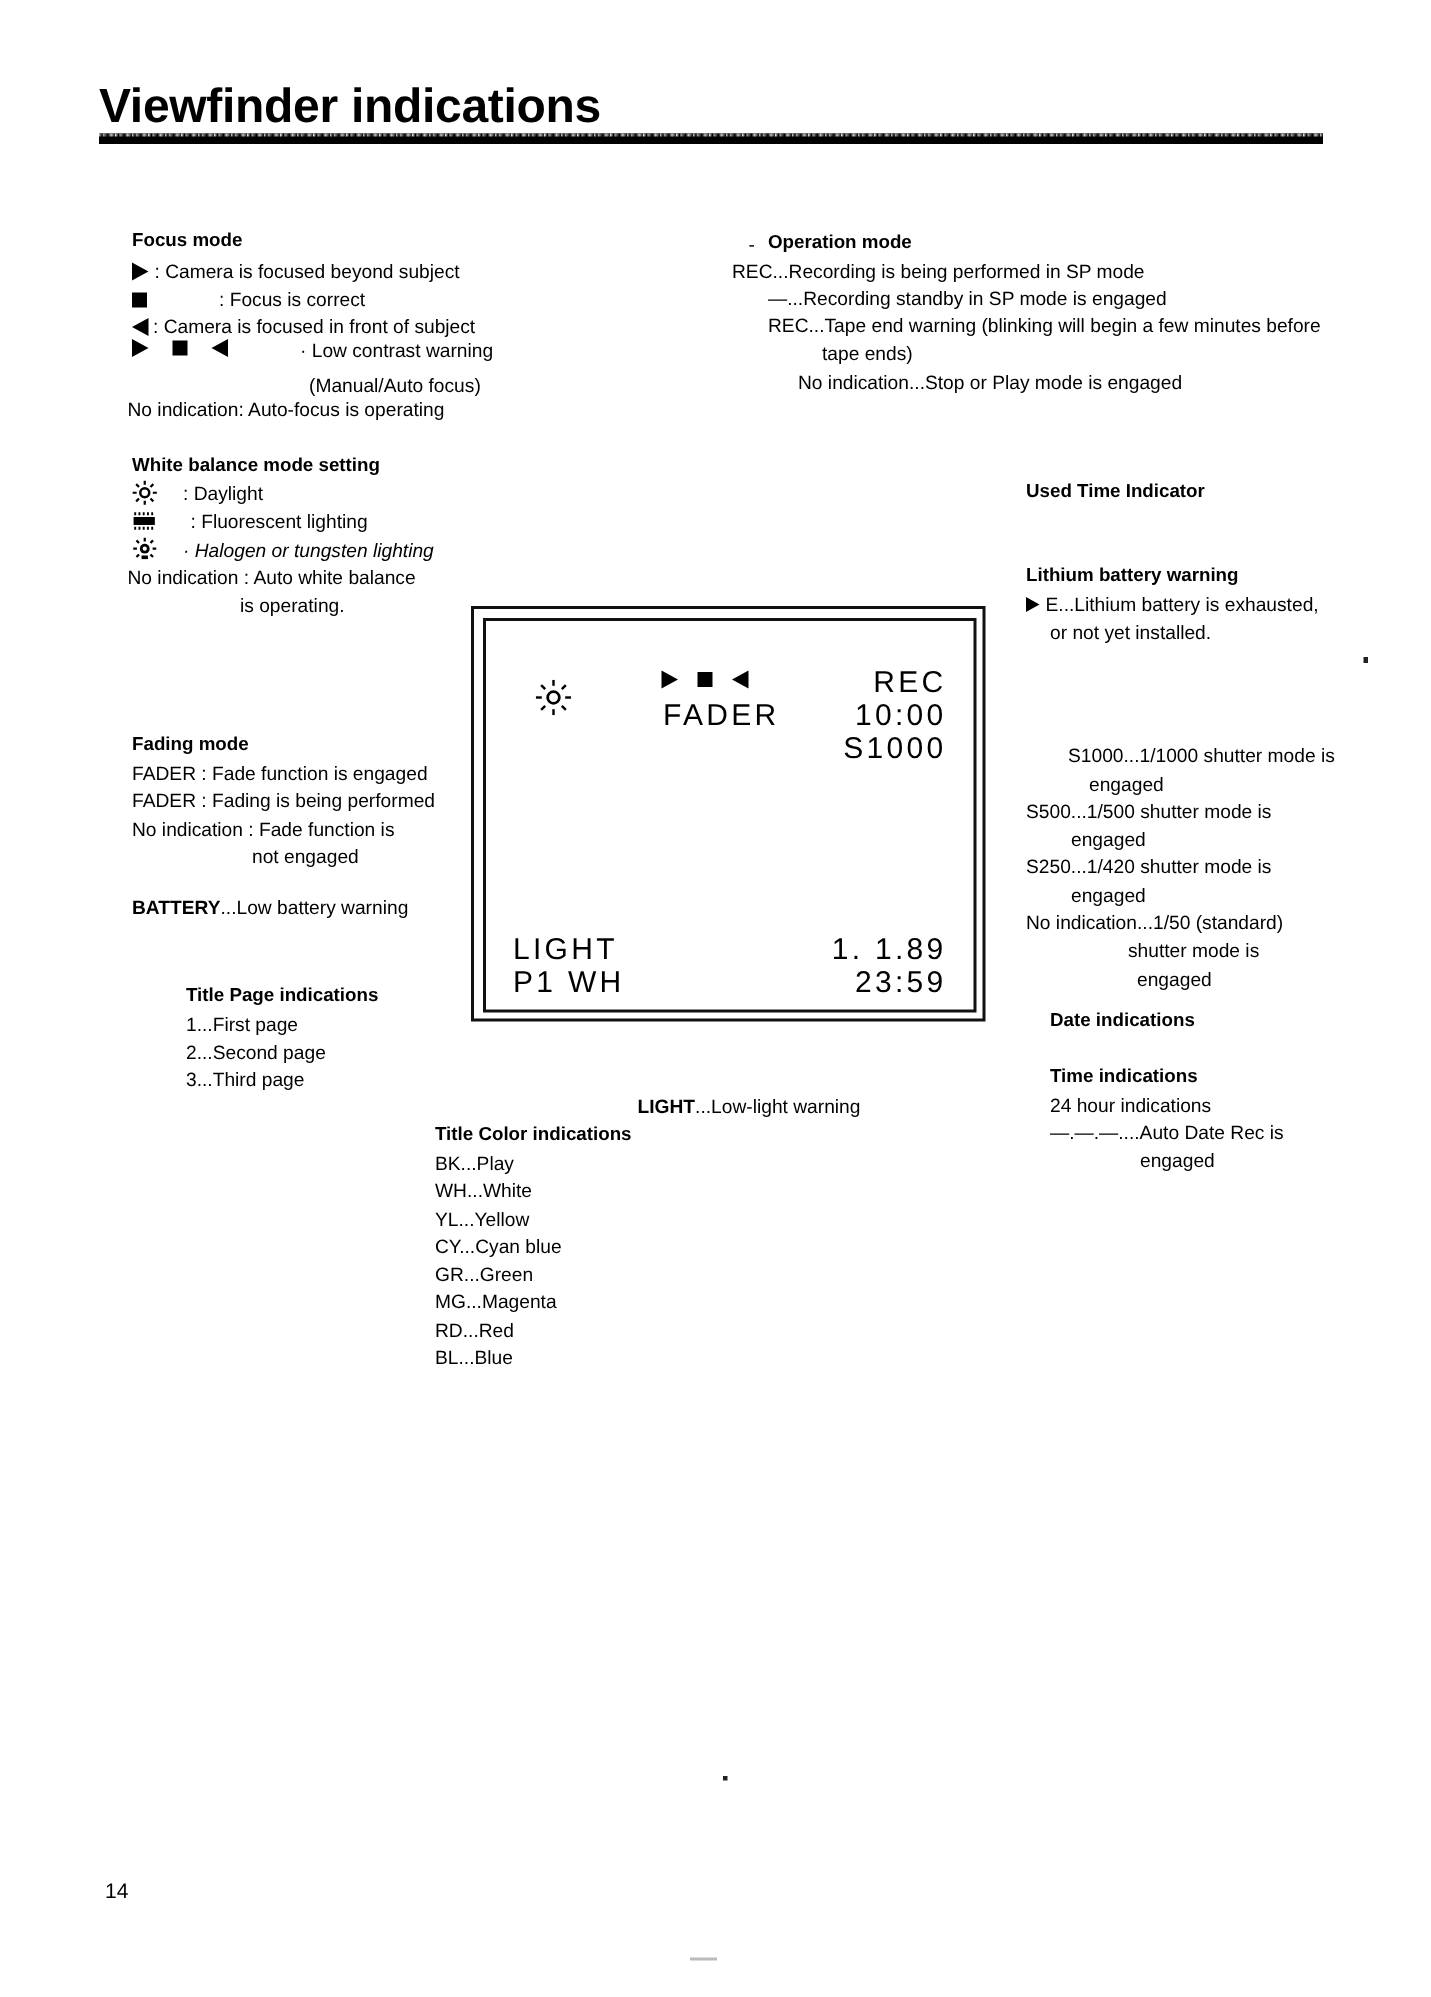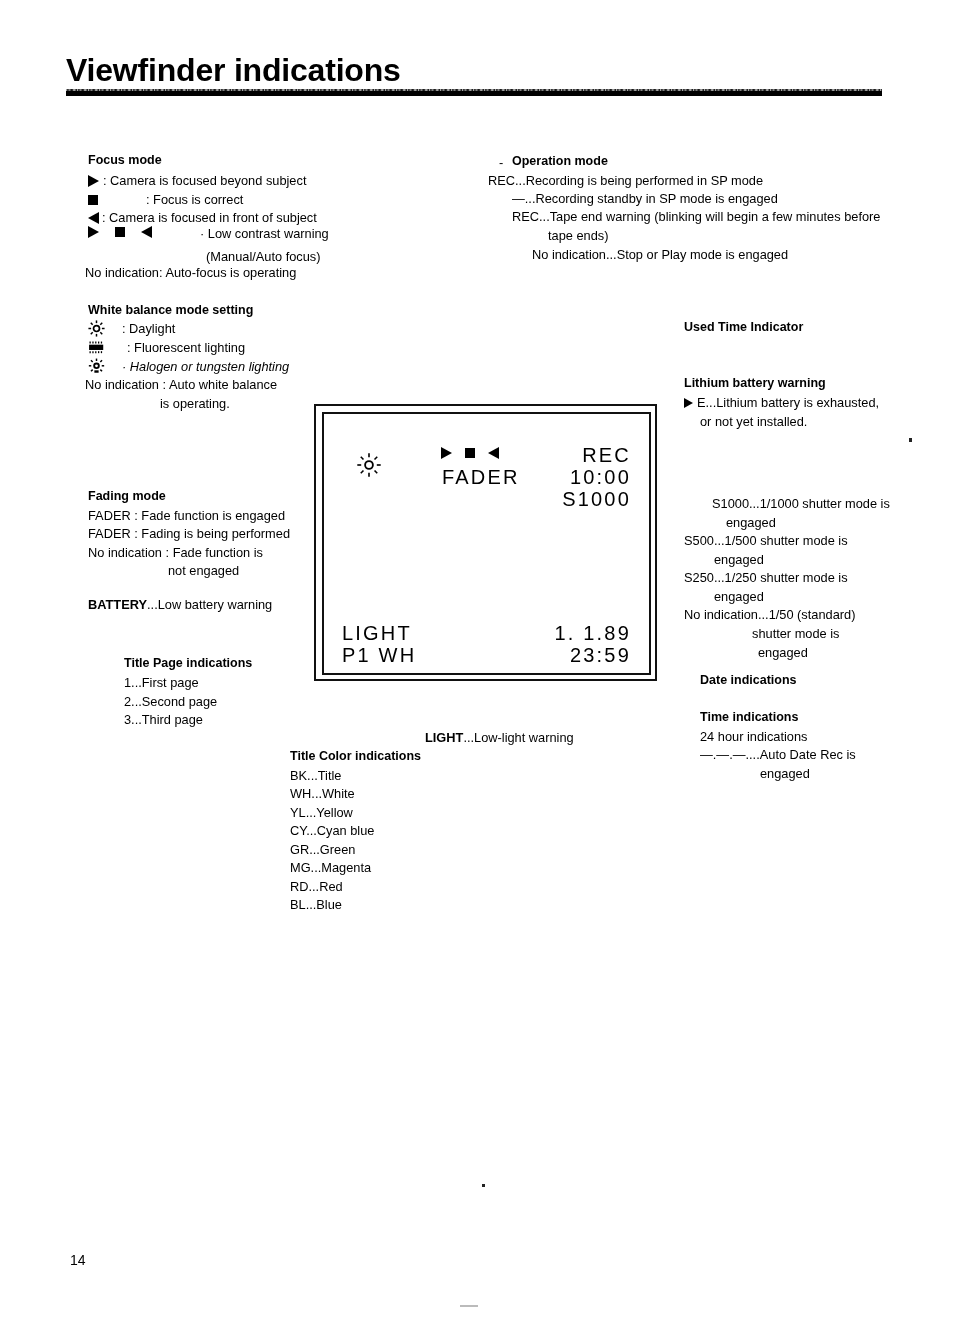--- a/index.html
+++ b/index.html
@@ -288,21 +288,21 @@
 
       <div class="vf vf-right" style="right:18px; top:208px;">1. 1.89</div>
       <div class="vf vf-right" style="right:18px; top:230px;">23:59</div>
 
     </div>
   </div>
 
   <div class="abs line" style="left:425px; top:730px;"><b>LIGHT</b><span>...Low-light warning</span></div>
 
   <div class="abs sec-head" style="left:290px; top:749px;">Title Color indications</div>
-  <div class="abs line" style="left:290px; top:768px;">BK...Title</div>
+  <div class="abs line" style="left:290px; top:768px;">BK...Play</div>
   <div class="abs line" style="left:290px; top:786px;">WH...White</div>
   <div class="abs line" style="left:290px; top:805px;">YL...Yellow</div>
   <div class="abs line" style="left:290px; top:823px;">CY...Cyan blue</div>
   <div class="abs line" style="left:290px; top:842px;">GR...Green</div>
   <div class="abs line" style="left:290px; top:860px;">MG...Magenta</div>
   <div class="abs line" style="left:290px; top:879px;">RD...Red</div>
   <div class="abs line" style="left:290px; top:897px;">BL...Blue</div>
 
   <div class="abs sec-head" style="left:684px; top:320px;">Used Time Indicator</div>
 
@@ -310,21 +310,21 @@
   <div class="abs sym-row" style="left:684px; top:395px;">
     <span class="tri-r" style="border-top-width:5px; border-bottom-width:5px; border-left-width:9px;"></span>
     <span class="line" style="margin-left:4px;">E...Lithium battery is exhausted,</span>
   </div>
   <div class="abs line" style="left:700px; top:414px;">or not yet installed.</div>
 
   <div class="abs line" style="left:712px; top:496px;">S1000...1/1000 shutter mode is</div>
   <div class="abs line" style="left:726px; top:515px;">engaged</div>
   <div class="abs line" style="left:684px; top:533px;">S500...1/500 shutter mode is</div>
   <div class="abs line" style="left:714px; top:552px;">engaged</div>
-  <div class="abs line" style="left:684px; top:570px;">S250...1/250 shutter mode is</div>
+  <div class="abs line" style="left:684px; top:570px;">S250...1/420 shutter mode is</div>
   <div class="abs line" style="left:714px; top:589px;">engaged</div>
   <div class="abs line" style="left:684px; top:607px;">No indication...1/50 (standard)</div>
   <div class="abs line" style="left:752px; top:626px;">shutter mode is</div>
   <div class="abs line" style="left:758px; top:645px;">engaged</div>
 
   <div class="abs sec-head" style="left:700px; top:673px;">Date indications</div>
 
   <div class="abs sec-head" style="left:700px; top:710px;">Time indications</div>
   <div class="abs line" style="left:700px; top:729px;">24 hour indications</div>
   <div class="abs line" style="left:700px; top:747px;">—.—.—....Auto Date Rec is</div>

